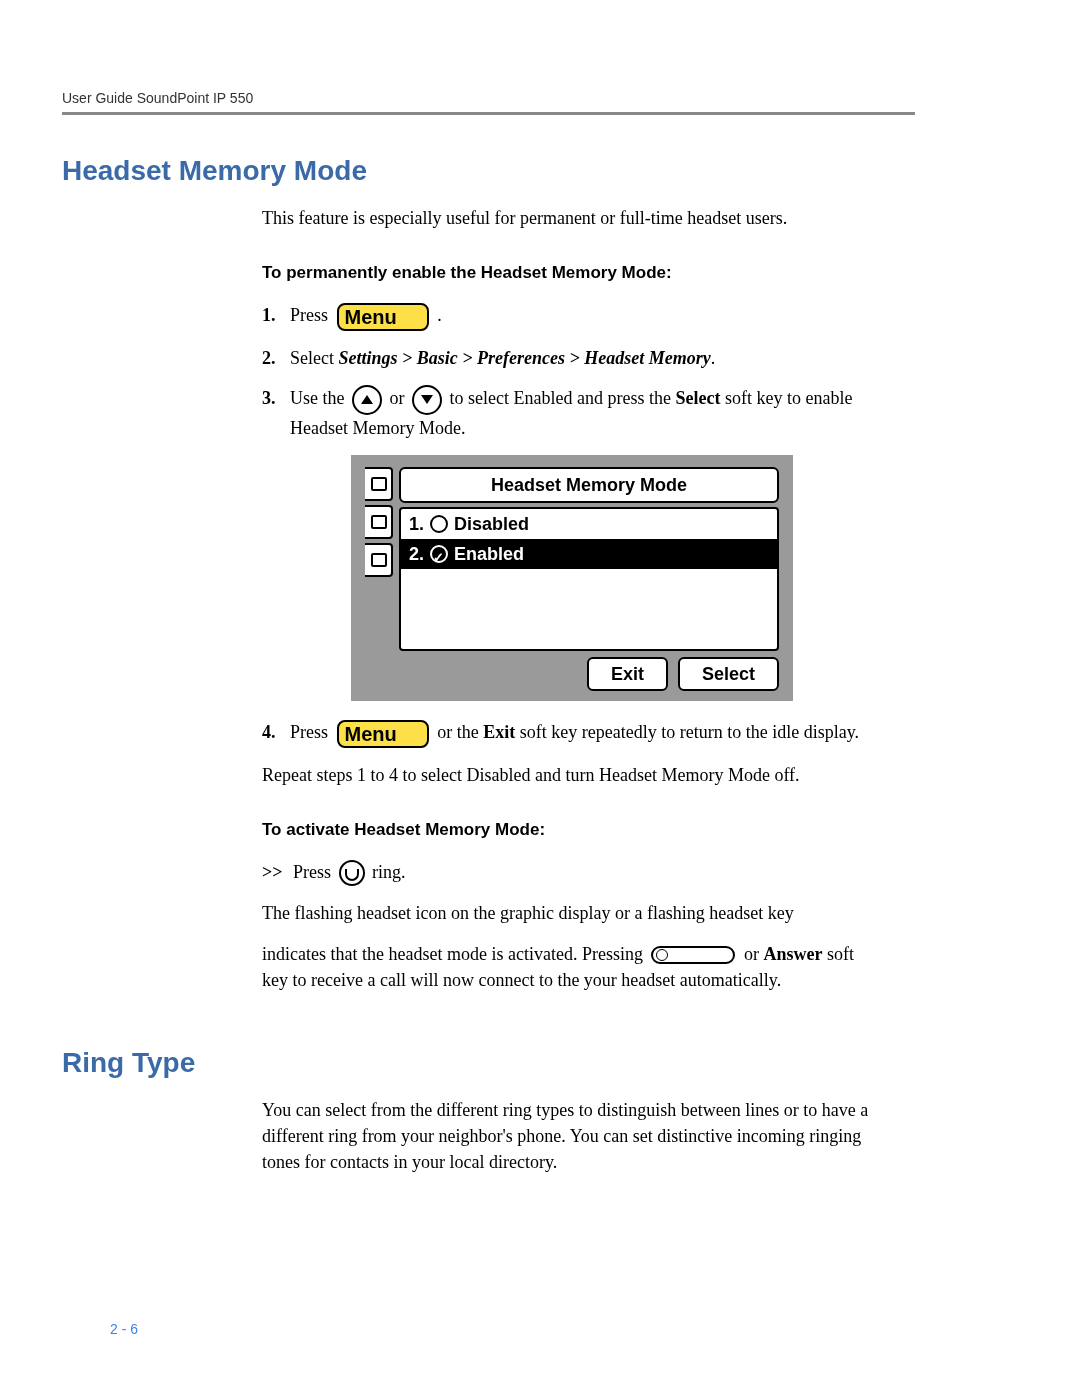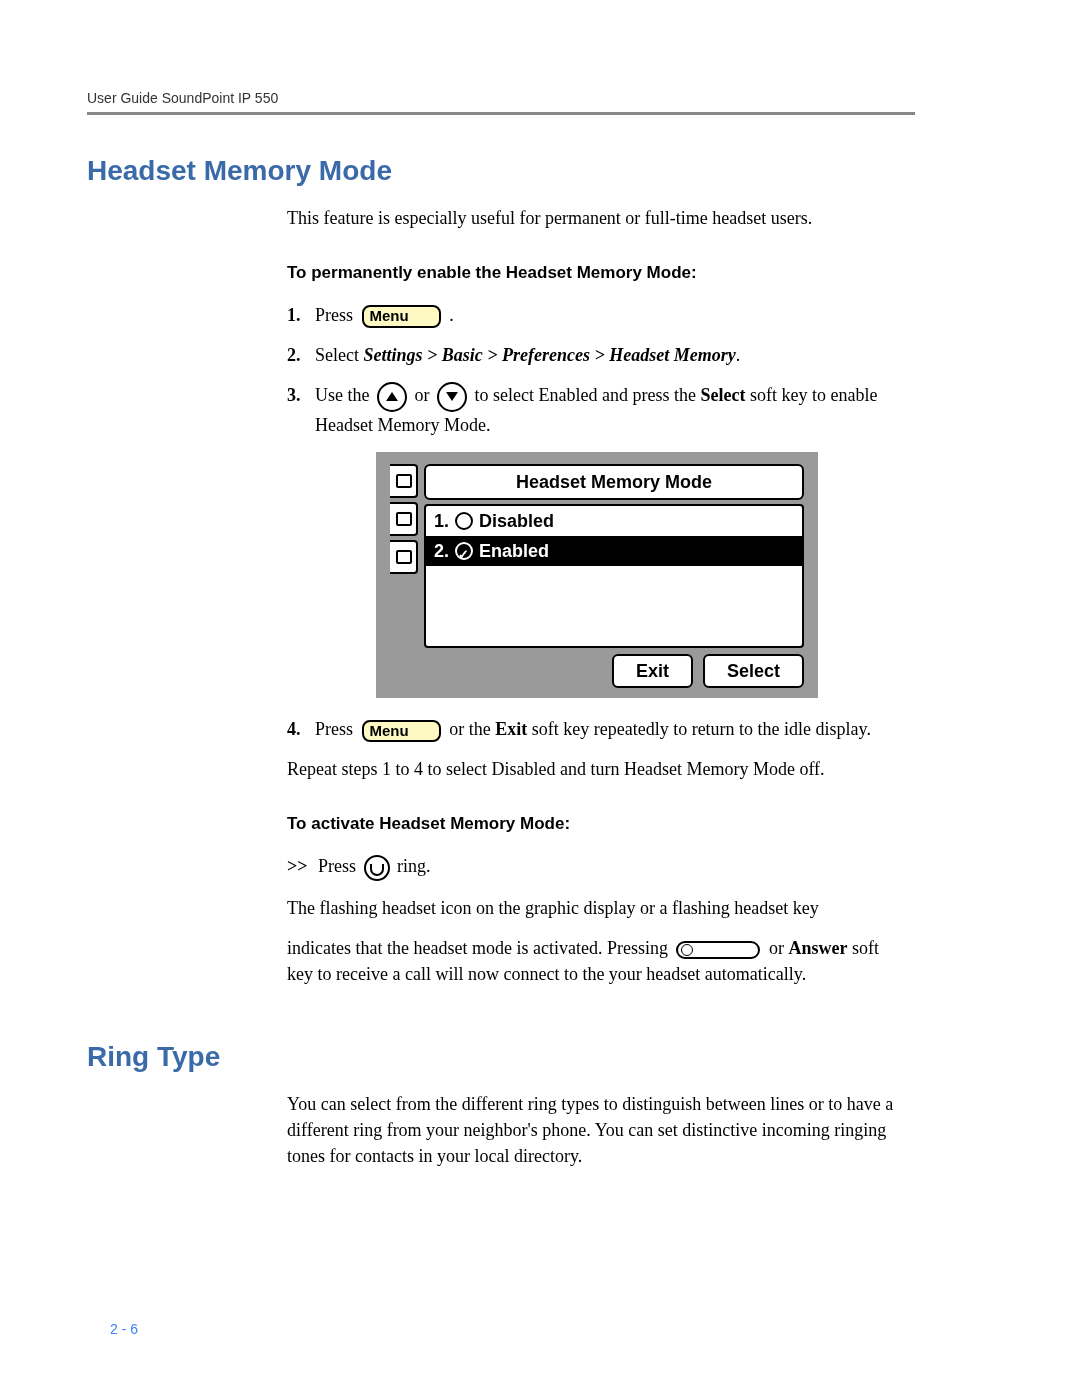--- a/index.html
+++ b/index.html
@@ -7,21 +7,21 @@
     padding: 0;
     background: #fff;
     font-family: "Book Antiqua", Palatino, Georgia, serif;
     color: #000;
   }
   .page {
     width: 1025px;
     height: 1397px;
     position: relative;
     box-sizing: border-box;
-    padding: 90px 110px 50px 87px;
+    padding: 90px 110px 50px 62px;
   }
   .running-head {
     font-family: Arial, Helvetica, sans-serif;
     font-size: 14px;
     color: #333;
     margin-bottom: 6px;
   }
   .hr {
     border: 0;
     border-top: 3px solid #888;
@@ -54,24 +54,24 @@
   ol.steps .txt { flex: 1; }
   .italic { font-style: italic; text-align: center; }
   .bold { font-weight: bold; }
   .btn-menu {
     display: inline-block;
     border: 2px solid #000;
     border-radius: 8px;
     padding: 1px 30px 1px 6px;
     font-family: Arial, Helvetica, sans-serif;
     font-weight: bold;
-    font-size: 15px;
+    font-size: 20px;
     vertical-align: middle;
     line-height: 1.1;
-    background: #fef9c3;
+    background: #fde047;
     margin: 0 4px;
   }
   .arrow-btn {
     display: inline-flex;
     width: 26px; height: 26px;
     border: 2px solid #000;
     border-radius: 50%;
     align-items: center; justify-content: center;
     vertical-align: middle;
     margin: 0 3px;

